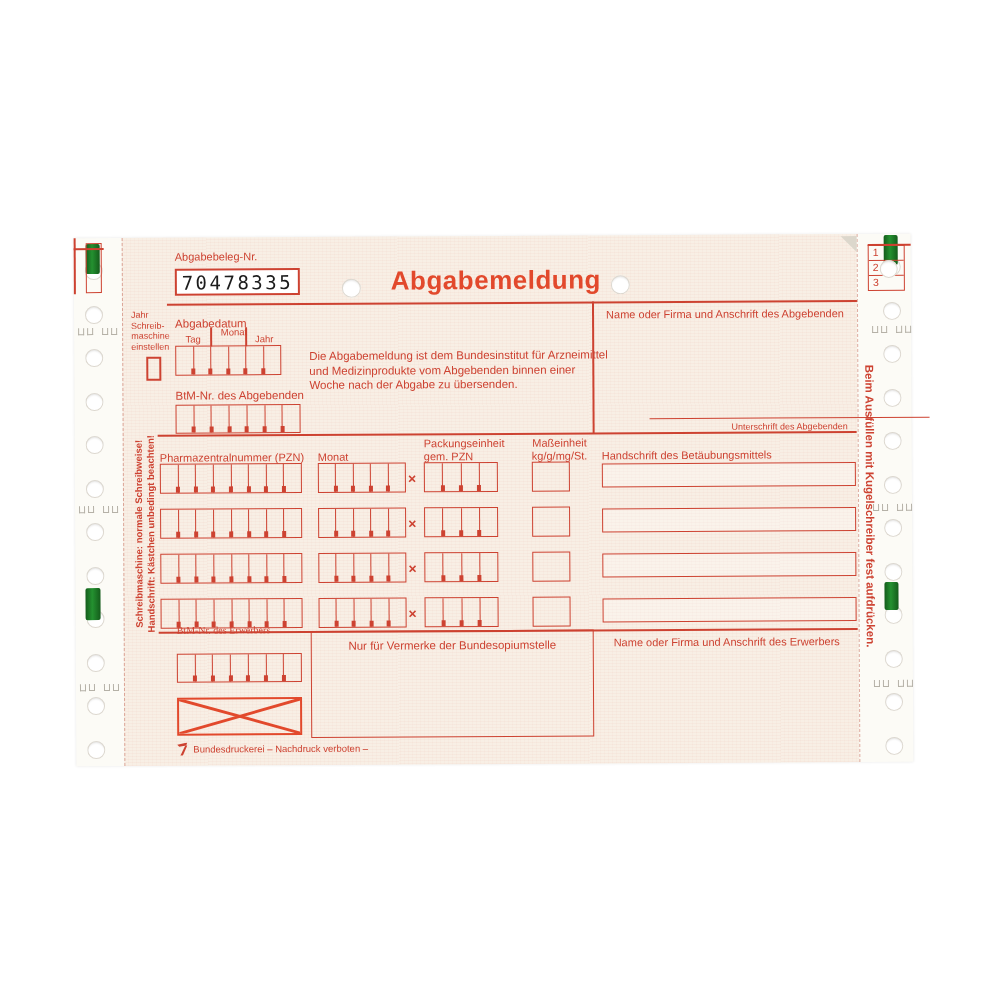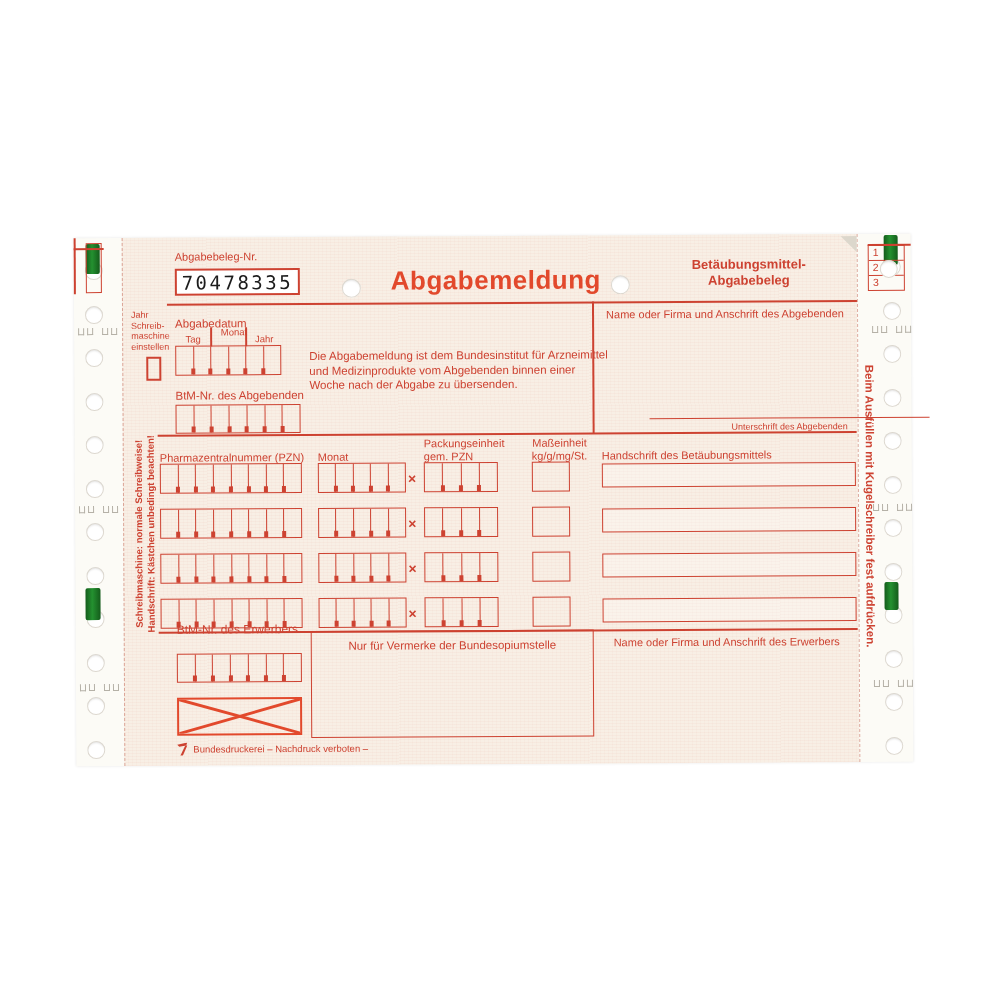--- a/index.html
+++ b/index.html
@@ -183,24 +183,20 @@
     <div class="copybox" id="copybox">
         <div class="ccell">1</div>
         <div class="ccell">2</div>
         <div class="ccell">3</div>
       </div>
     <div class="fhole" style="left:806px;top:26px;width:18px;height:18px;"></div>
 
     <div class="rtxt" style="left:101px;top:13px;">Abgabebeleg-Nr.</div>
     <div class="numberbox">70478335</div>
     <div class="rtxt b ctr" style="left:252px;top:30px;width:340px;font-size:26px;line-height:28px;color:var(--red-strong);letter-spacing:.5px;">Abgabemeldung</div>
-    <div class="rtxt b ctr" style="left:595px;top:22px;width:160px;font-size:13px;line-height:16px;">
-      <span>Betäubungsmittel-</span><br>
-      <span>Abgabebeleg</span>
-    </div>
     <div class="fhole" style="left:268px;top:42px;width:19px;height:19px;"></div>
     <div class="fhole" style="left:537px;top:40px;width:19px;height:19px;"></div>
 
     <div class="rline" style="left:93px;top:66px;width:690px;height:2px;"></div>
     <div class="rline" style="left:518px;top:66px;width:1.6px;height:132px;"></div>
 
     <div class="rtxt ctr" style="left:520px;top:73px;width:262px;">Name oder Firma und Anschrift des Abgebenden</div>
     <div style="position:absolute;left:520px;top:86px;width:262px;height:95px;"></div>
     <div class="rline" style="left:575px;top:183px;width:280px;height:1.3px;"></div>
     <div class="rtxt ctr" style="left:575px;top:186px;width:280px;font-size:9px;">Unterschrift des Abgebenden</div>
@@ -373,21 +369,21 @@
           </div>
     <div class="cellbox" style="left:457px;top:0;width:38px;height:30px;">
             <div class="cell"></div>
           </div>
     <div class="openrect" style="left:527px;top:2px;width:254px;height:24px;"></div>
   </div>
       </div>
 
     <div class="rline" style="left:83px;top:394px;width:699px;height:1.6px;"></div>
 
-    <div class="rtxt" style="left:101px;top:386px;font-size:12px;">BtM-Nr. des Erwerbers</div>
+    <div class="rtxt" style="left:101px;top:386px;font-size:10px;font-family:Liberation Serif, serif;">BtM-Nr. des Erwerbers</div>
     <div class="cellbox" style="left:101px;top:416px;width:125px;height:29px;">
         <div class="cell"></div>
         <div class="cell"></div>
         <div class="cell"></div>
         <div class="cell"></div>
         <div class="cell"></div>
         <div class="cell"></div>
         <div class="cell"></div>
       </div>
 

